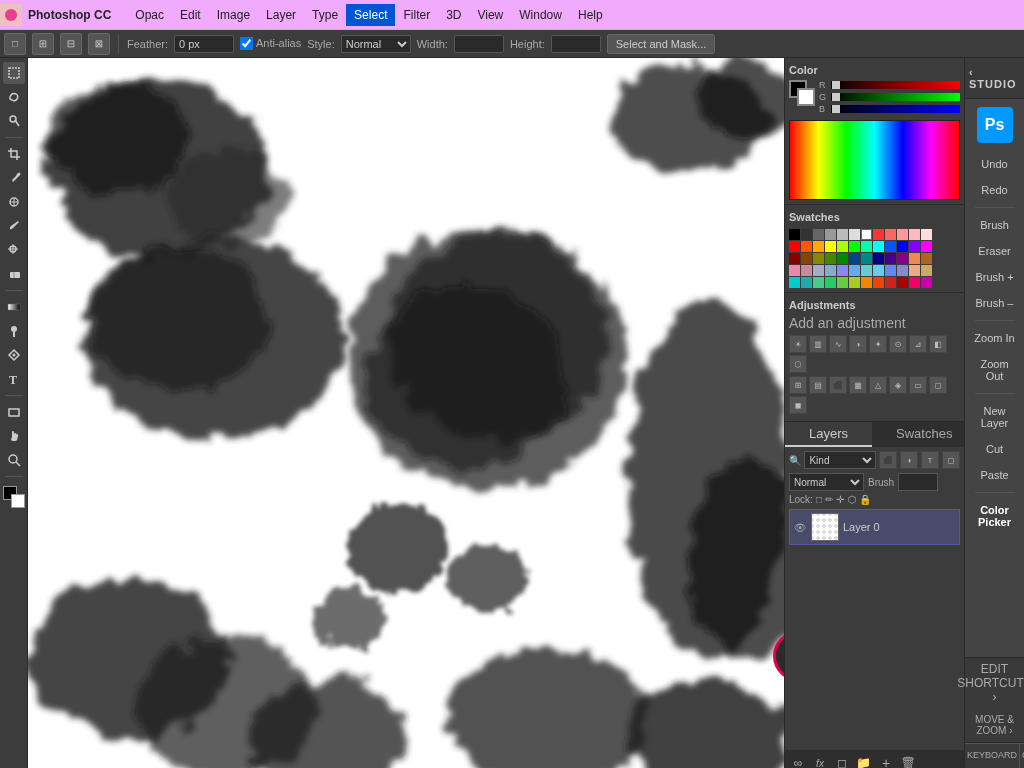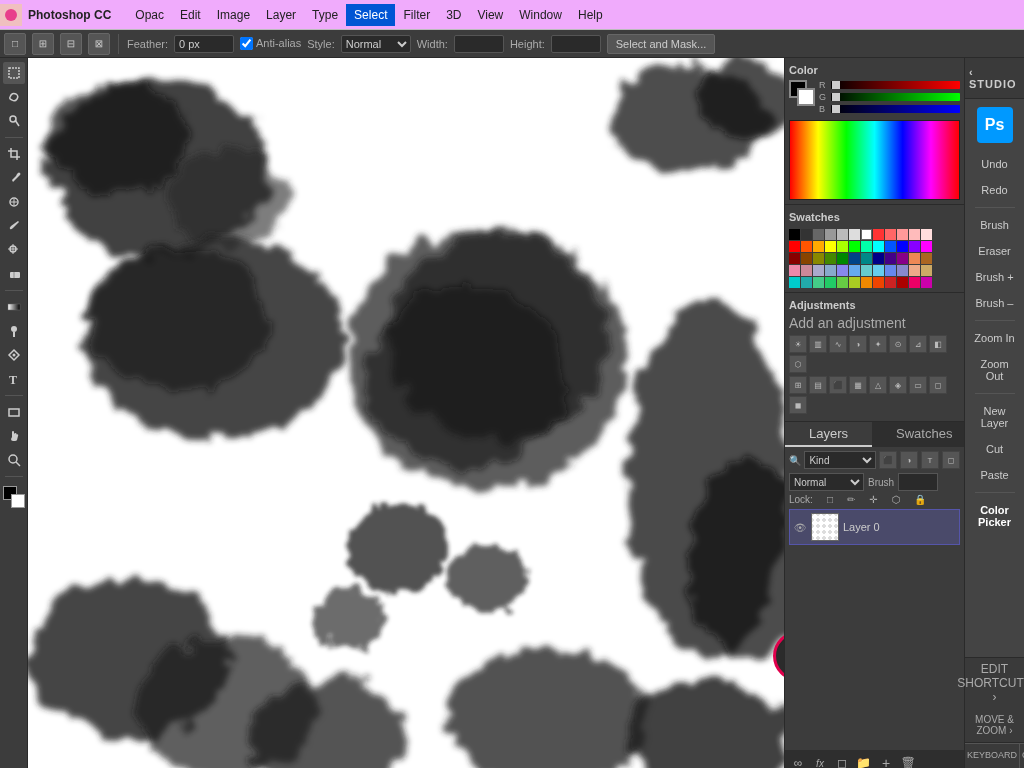--- a/index.html
+++ b/index.html
@@ -90,21 +90,21 @@
     .layers-tab.active { color: #ccc; border-bottom: 2px solid #ccc; background: #3c3c3c; }
     .layers-inner { padding: 4px; flex: 1; }
     .layers-search-row { display: flex; align-items: center; gap: 3px; margin-bottom: 4px; }
     .layers-search-icon { color: #aaa; font-size: 10px; }
     .layers-search-select { height: 18px; background: #2a2a2a; border: 1px solid #555; color: #ccc; font-size: 10px; flex: 1; }
     .layer-icon-btn { width: 18px; height: 18px; background: #555; border: 1px solid #444; display: flex; align-items: center; justify-content: center; font-size: 8px; color: #bbb; cursor: pointer; }
     .layers-mode-row { display: flex; align-items: center; gap: 4px; margin-bottom: 3px; }
     .layers-mode-select { height: 18px; background: #2a2a2a; border: 1px solid #555; color: #ccc; font-size: 10px; width: 75px; }
     .layers-opac-label { font-size: 10px; color: #aaa; }
     .layers-opac-input { width: 40px; height: 18px; background: #2a2a2a; border: 1px solid #555; color: #ccc; font-size: 10px; }
-    .layers-lock-row { display: flex; align-items: center; gap: 14px; font-size: 10px; color: #aaa; margin-bottom: 4px; }
+    .layers-lock-row { display: flex; align-items: center; gap: 3px; font-size: 10px; color: #aaa; margin-bottom: 4px; }
     .layers-lock-icon { font-size: 10px; cursor: pointer; }
     .layer-item { display: flex; align-items: center; gap: 4px; padding: 3px; background: #4a4a6a; border: 1px solid #5555aa; }
     .layer-eye { width: 14px; height: 14px; cursor: pointer; color: #aaa; font-size: 10px; display: flex; align-items: center; justify-content: center; }
     .layer-thumb { width: 28px; height: 28px; background: white; border: 1px solid #666; display: flex; align-items: center; justify-content: center; overflow: hidden; }
     .layer-thumb-img { width: 100%; height: 100%; background: linear-gradient(135deg, #ddd 25%, transparent 25%), linear-gradient(-135deg, #ddd 25%, transparent 25%), linear-gradient(45deg, #ddd 25%, transparent 25%), linear-gradient(-45deg, #ddd 25%, transparent 25%); background-size: 6px 6px; }
     .layer-name { font-size: 11px; color: #ccc; flex: 1; }
     .layers-bottom-row { display: flex; gap: 4px; padding: 4px; background: #2e2e2e; align-items: center; }
     .layer-bottom-btn { width: 18px; height: 18px; display: flex; align-items: center; justify-content: center; font-size: 12px; color: #aaa; cursor: pointer; }
 
     

